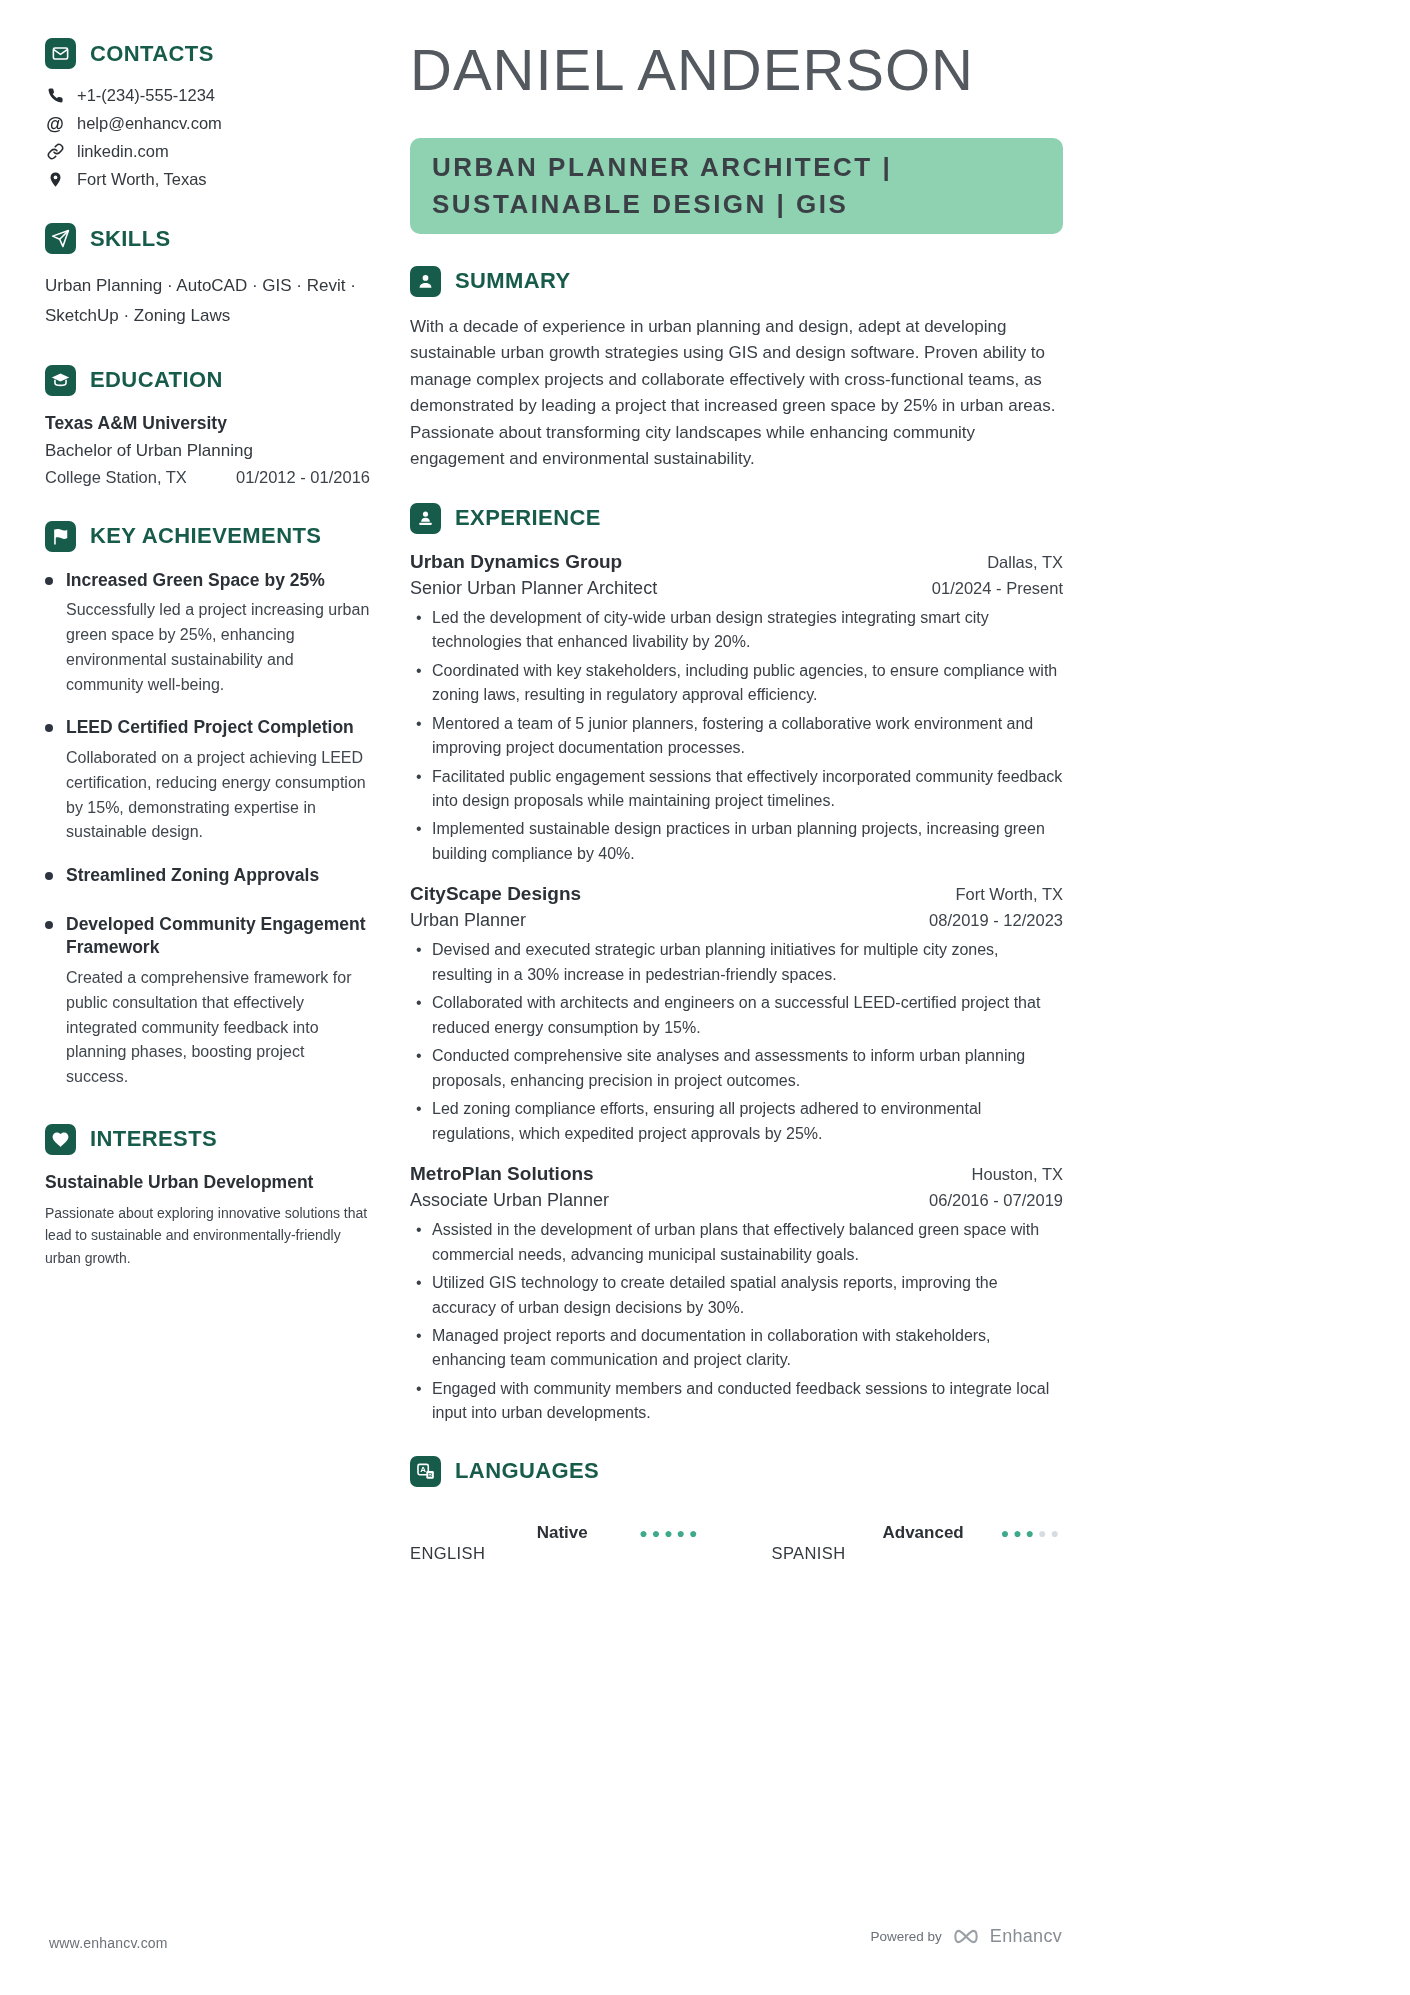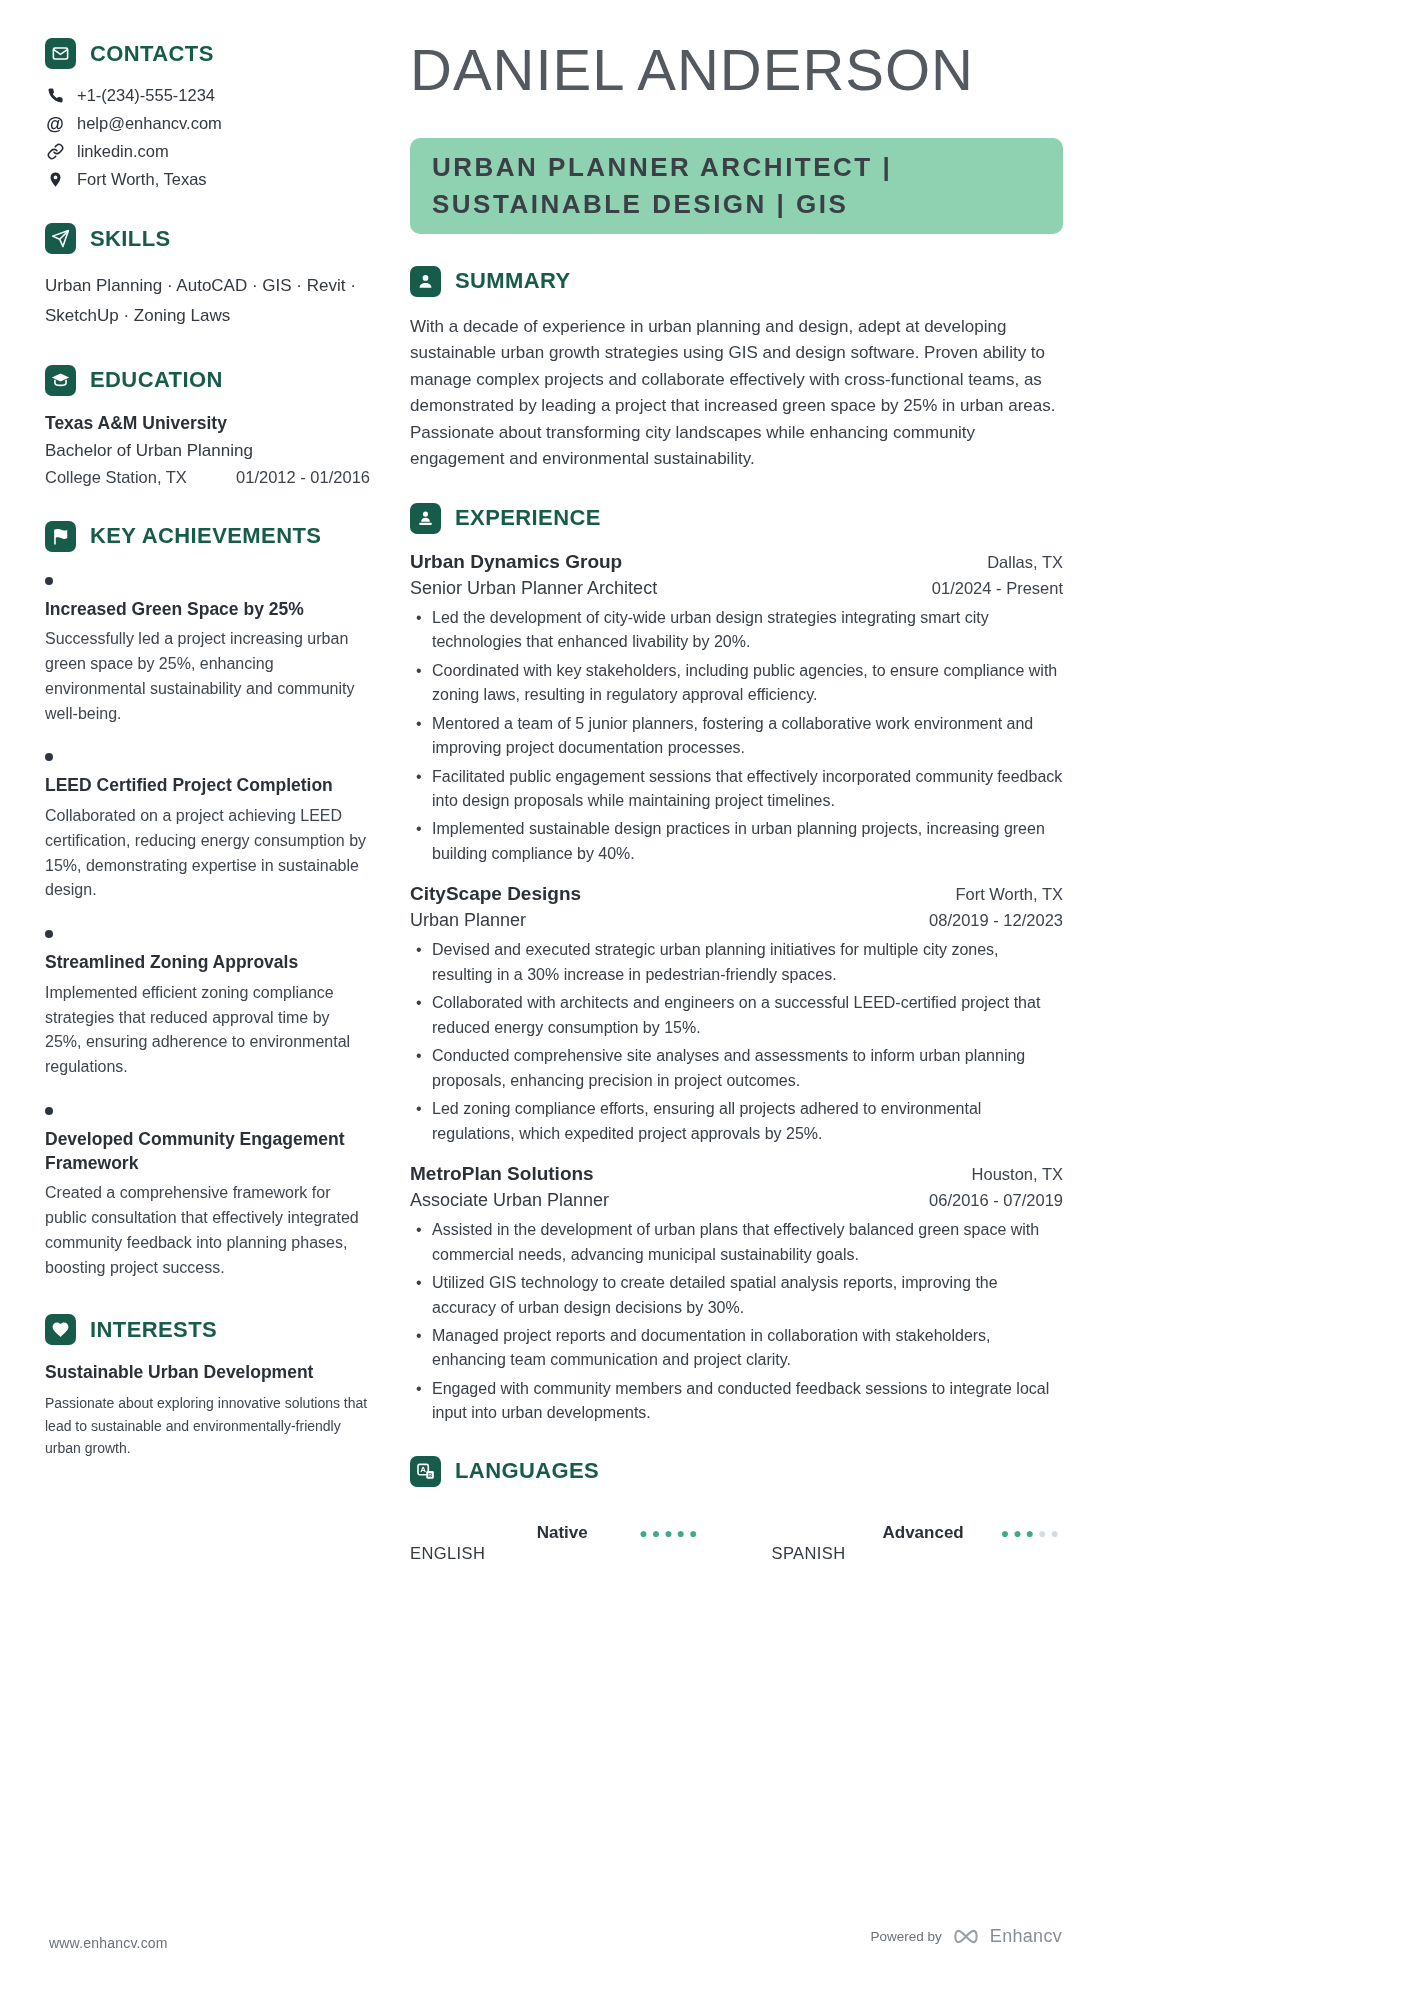--- a/index.html
+++ b/index.html
@@ -46,21 +46,21 @@
   .contact-list{list-style:none;}
   .contact-item{display:flex;align-items:center;gap:12px;margin-bottom:9px;font-size:16.5px;color:#33393f;}
   .c-ico{width:20px;display:flex;justify-content:center;align-items:center;flex:0 0 20px;}
   .c-ico svg{width:17px;height:17px;display:block;}
   .at-glyph{font-size:18px;font-weight:700;color:#262b31;line-height:1;}
   .skills-text{font-size:17px;line-height:1.75;color:#33393f;}
   .edu-school{font-size:17.5px;font-weight:700;color:var(--dark);margin-bottom:7px;}
   .edu-degree{font-size:17px;color:#33393f;margin-bottom:7px;}
   .edu-meta{display:flex;justify-content:space-between;font-size:16.5px;color:#3d434a;}
 
-  .ach-item{display:flex;gap:13px;margin-bottom:19px;flex-direction:column;}
+  .ach-item{display:flex;gap:13px;margin-bottom:19px;}
   .ach-dot{flex:0 0 8px;width:8px;height:8px;border-radius:50%;background:#2e3540;margin-top:8px;}
   .ach-title{font-size:17.5px;font-weight:700;color:var(--dark);line-height:1.35;margin-bottom:6px;}
   .ach-desc{font-size:16px;line-height:1.55;color:#3f464d;}
 
   .int-title{font-size:17.5px;font-weight:700;color:var(--dark);margin-bottom:9px;}
   .int-desc{font-size:14px;line-height:1.6;color:#3f464d;}
 
   
   .name{
     font-size:58px;font-weight:500;color:#54595f;
@@ -217,21 +217,20 @@
             <span class="ach-dot"></span>
             <div>
               <div class="ach-title">LEED Certified Project Completion</div>
               <div class="ach-desc">Collaborated on a project achieving LEED certification, reducing energy consumption by 15%, demonstrating expertise in sustainable design.</div>
             </div>
           </div>
           <div class="ach-item">
             <span class="ach-dot"></span>
             <div>
               <div class="ach-title">Streamlined Zoning Approvals</div>
-              <div class="ach-desc">Implemented efficient zoning compliance strategies that reduced approval time by 25%, ensuring adherence to environmental regulations.</div>
             </div>
           </div>
           <div class="ach-item">
             <span class="ach-dot"></span>
             <div>
               <div class="ach-title">Developed Community Engagement Framework</div>
               <div class="ach-desc">Created a comprehensive framework for public consultation that effectively integrated community feedback into planning phases, boosting project success.</div>
             </div>
           </div>
         </div>

